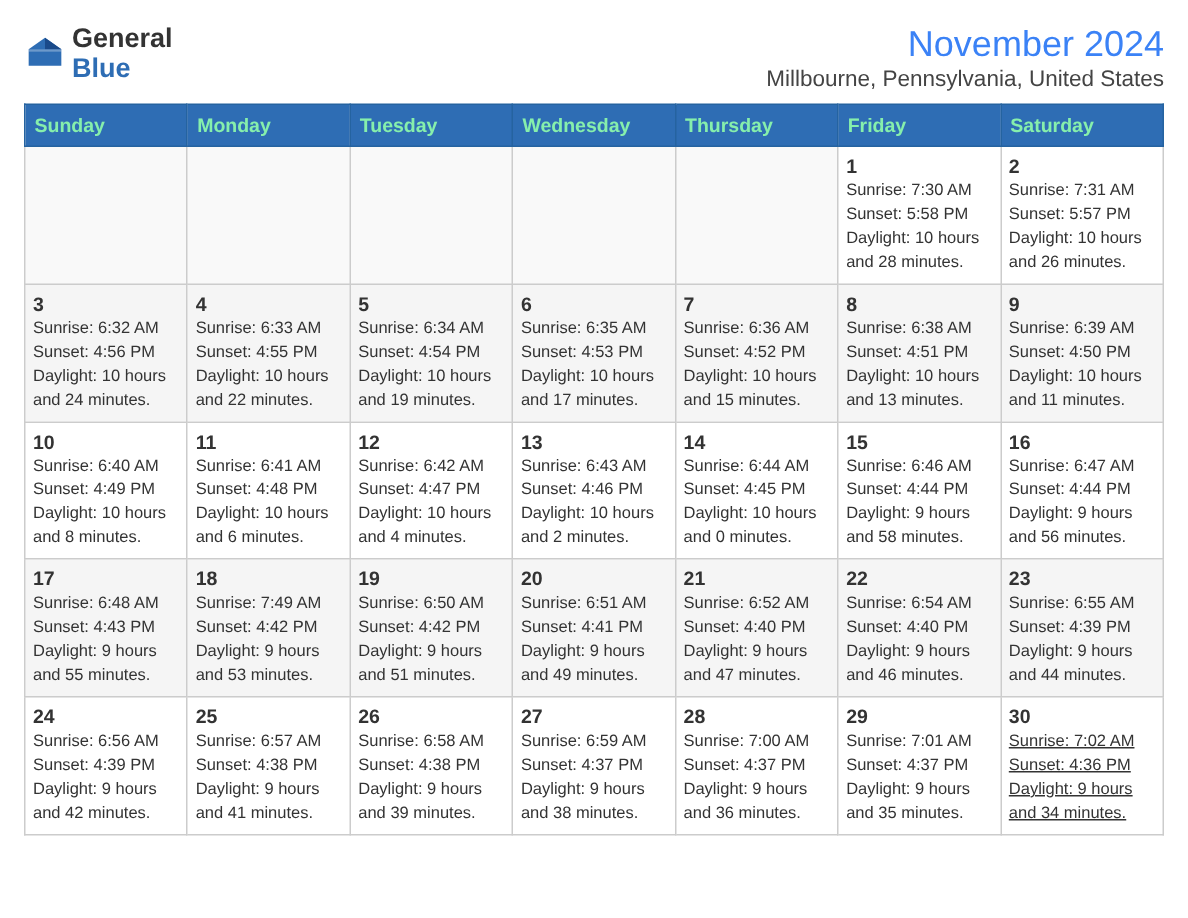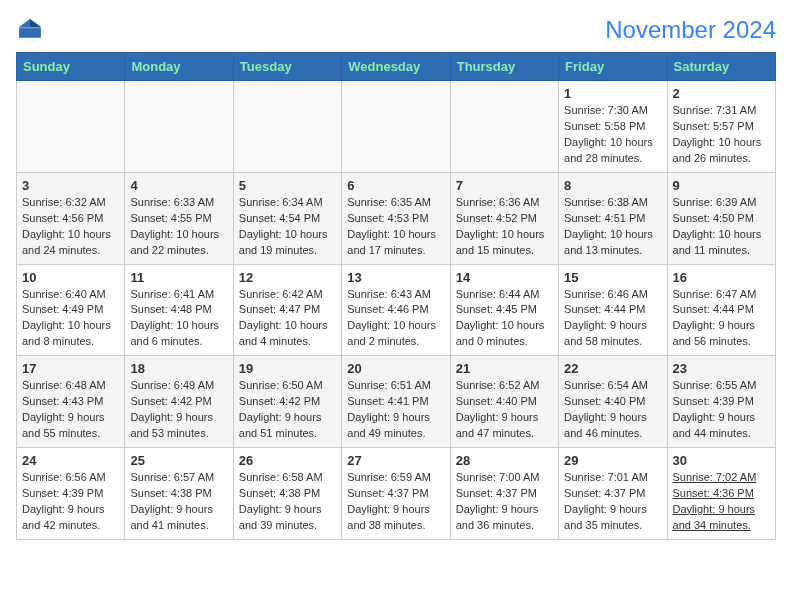--- a/index.html
+++ b/index.html
@@ -89,23 +89,28 @@
 </head>
 <body>
 
 <div class="header">
   <div class="logo">
     <svg class="logo-icon" viewBox="0 0 36 36" xmlns="http://www.w3.org/2000/svg">
       <polygon points="18,4 32,14 32,28 4,28 4,14" fill="#2e6db4"></polygon>
       <polygon points="18,4 32,14 18,14" fill="#1a4a8a"></polygon>
       <rect x="4" y="14" width="28" height="2" fill="#fff" opacity="0.3"></rect>
     </svg>
+    <div class="logo-text">
+      <div><span class="general">General</span></div>
+      <div><span class="blue">Blue</span></div>
+    </div>
   </div>
   <div class="title-block">
     <div class="month-title">November 2024</div>
+    <div class="location">Millbourne, Pennsylvania, United States</div>
   </div>
 </div>
 
 <table class="calendar">
   <thead>
     <tr>
     <th>Sunday</th>
         <th>Monday</th>
         <th>Tuesday</th>
         <th>Wednesday</th>
@@ -241,21 +246,21 @@
       <tr class="row-even">
         <td>
           <span class="day-num">17</span>
           <div class="day-info" style="white-space: pre-line;">Sunrise: 6:48 AM
 Sunset: 4:43 PM
 Daylight: 9 hours
 and 55 minutes.</div>
         </td>
         <td>
           <span class="day-num">18</span>
-          <div class="day-info" style="white-space: pre-line;">Sunrise: 6:49 AM
+          <div class="day-info" style="white-space: pre-line;">Sunrise: 7:49 AM
 Sunset: 4:42 PM
 Daylight: 9 hours
 and 53 minutes.</div>
         </td>
         <td>
           <span class="day-num">19</span>
           <div class="day-info" style="white-space: pre-line;">Sunrise: 6:50 AM
 Sunset: 4:42 PM
 Daylight: 9 hours
 and 51 minutes.</div>

